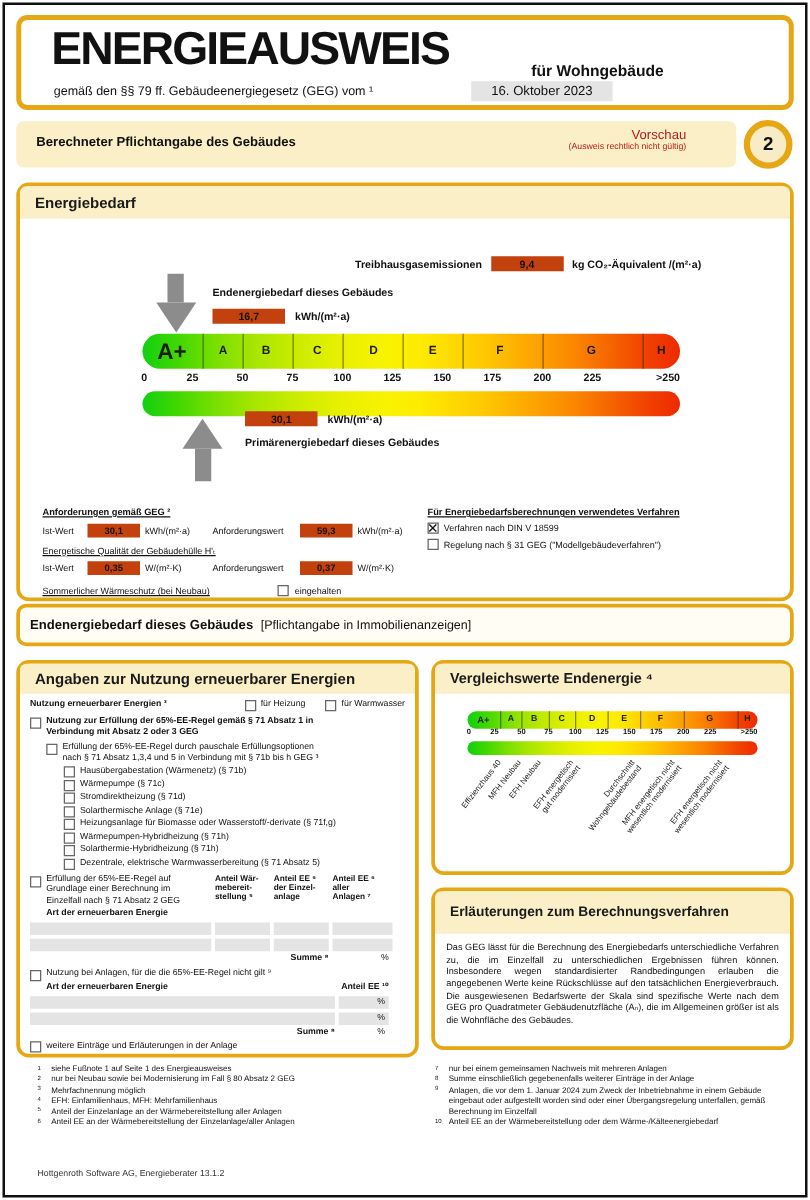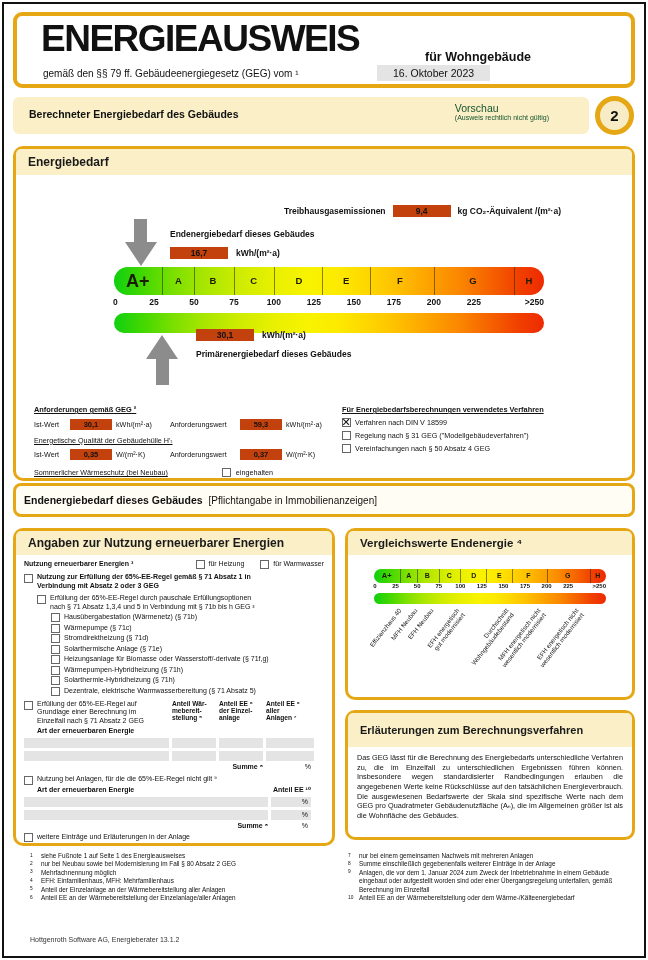--- a/index.html
+++ b/index.html
@@ -16,21 +16,21 @@
             display:flex;align-items:center;padding-left:12px;box-sizing:border-box;}
   
   .hbox{position:absolute;top:12px;left:13px;width:622px;height:76px;border:4px solid #E6A715;border-radius:9px;box-sizing:border-box;background:#fff;}
   .apptitle{position:absolute;left:24px;top:2px;font-size:37px;font-weight:bold;letter-spacing:-1.5px;}
   .appsub{position:absolute;left:408px;top:34px;font-size:12.5px;font-weight:bold;}
   .lawline{position:absolute;left:26px;top:52px;font-size:10px;}
   .datebox{position:absolute;left:360px;top:49px;background:#E4E4E4;font-size:10.5px;padding:2px 16px;}
   
   .pbar{position:absolute;top:97px;left:13px;width:576px;height:37px;background:#FAEFC7;border-radius:6px;}
   .pbar .lft{position:absolute;left:16px;top:11px;font-size:10.5px;font-weight:bold;}
-  .pbar .rgt{position:absolute;right:40px;top:5px;text-align:left;color:#14532d;}
+  .pbar .rgt{position:absolute;right:40px;top:5px;text-align:right;color:#b91c1c;}
   .pbar .rgt .v{font-size:10.5px;}
   .pbar .rgt .n{font-size:7px;}
   .badge{position:absolute;top:96px;left:595px;width:29px;height:29px;border:5.5px solid #E6A715;border-radius:50%;
          background:#F8ECC6;display:flex;align-items:center;justify-content:center;font-size:15px;font-weight:bold;}
   
   .egrad{background:linear-gradient(90deg,#10d010 0%,#45d800 7%,#7ce000 14%,#a8e600 21%,#cdec00 29%,
          #e8f000 37%,#f8f300 45%,#fdea00 52%,#fed900 58%,#fec300 65%,#fda700 72%,#fb8800 80%,
          #f66500 87%,#f14000 94%,#ee2a00 100%);}
   .scalebar{position:absolute;width:100%;border-radius:14px;}
   .sdiv{position:absolute;top:0;bottom:0;width:1px;background:rgba(40,40,0,.55);}
@@ -74,21 +74,21 @@
 <div class="frame"></div>
 
 <div class="hbox">
   <div class="apptitle">ENERGIEAUSWEIS</div>
   <div class="appsub">für Wohngebäude</div>
   <div class="lawline">gemäß den §§ 79 ff. Gebäudeenergiegesetz (GEG) vom ¹</div>
   <div class="datebox">16. Oktober 2023</div>
 </div>
 
 <div class="pbar">
-  <div class="lft">Berechneter Energiebedarf des Gebäudes</div>
+  <div class="lft">Berechneter Pflichtangabe des Gebäudes</div>
   <div class="rgt">
     <div class="v">Vorschau</div>
     <div class="n">(Ausweis rechtlich nicht gültig)</div>
   </div>
 </div>
 <div class="badge">2</div>
 
 <div class="gbox" style="top:146px;left:13px;width:622px;height:335px;">
   <div class="titlebar" style="height:26px;font-size:12px;">Energiebedarf</div>
   <div class="abs" style="left:0;top:26px;right:0;bottom:0;position:relative;height:302px;">
@@ -187,24 +187,20 @@
 
     <div class="abs" style="left:326px;top:204px;width:286px;">
       <div class="b u" style="font-size:7.4px;">Für Energiebedarfsberechnungen verwendetes Verfahren</div>
       <div class="cbrow" style="margin-top:4px;">
         <span class="cb on"></span>
         <span style="font-size:7.2px;">Verfahren nach DIN V 18599</span>
       </div>
       <div class="cbrow" style="margin-top:4px;">
         <span class="cb"></span>
         <span style="font-size:7.2px;">Regelung nach § 31 GEG ("Modellgebäudeverfahren")</span>
-      </div>
-      <div class="cbrow" style="margin-top:4px;">
-        <span class="cb"></span>
-        <span style="font-size:7.2px;">Vereinfachungen nach § 50 Absatz 4 GEG</span>
       </div>
     </div>
   </div>
 </div>
 
 <div class="gbox" style="top:483px;left:13px;width:622px;height:34px;border-radius:8px;display:flex;align-items:center;padding:0 8px;background:#FFFDF4;">
   <span class="b" style="font-size:10.5px;">Endenergiebedarf dieses Gebäudes</span>
   <span style="font-size:10px;margin-left:6px;">[Pflichtangabe in Immobilienanzeigen]</span>
   <span style="flex:1;"></span>
 </div>

